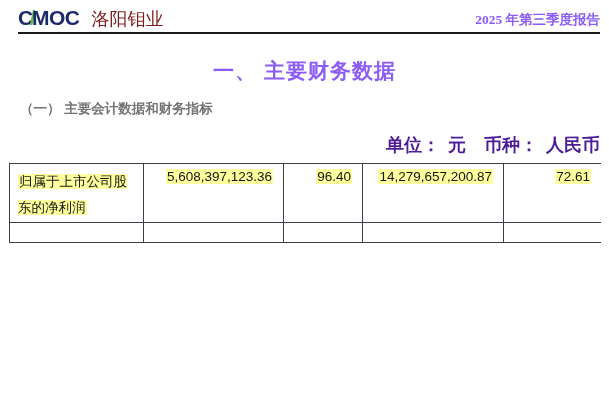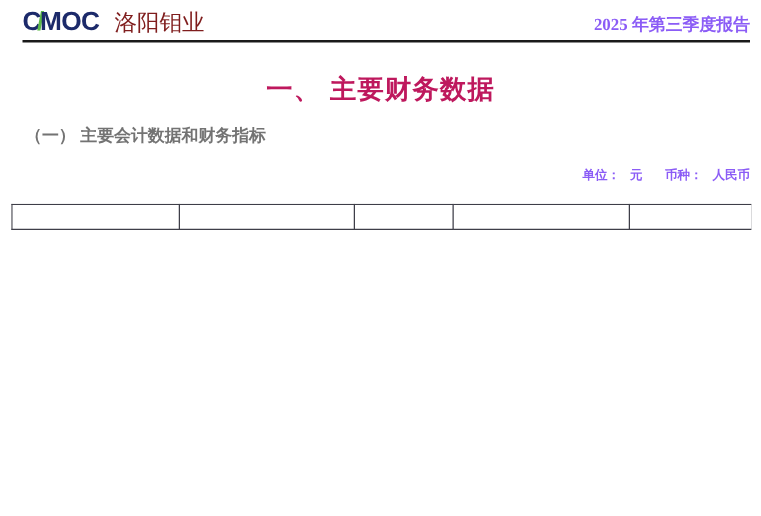--- a/index.html
+++ b/index.html
@@ -15,29 +15,29 @@
   .logo-cn{font-size:18px;font-weight:400;color:#7f1d1d;margin-left:12px;}
   .report-title{
     position:absolute;right:9px;top:11px;
     font-family:"Liberation Serif","DejaVu Serif",serif;
     font-size:13.5px;font-weight:700;color:#8b5cf6;
   }
   .head-rule{position:absolute;left:18px;right:9px;top:32px;border-top:2px solid #1a1a1a;}
   
   .main-title{
     position:absolute;left:0;top:57px;width:100%;text-align:center;
-    font-size:21px;font-weight:700;color:#be185d;letter-spacing:1px;
+    font-size:21px;font-weight:700;color:#8b5cf6;letter-spacing:1px;
   }
   .sub-title{
     position:absolute;left:20px;top:100px;
     font-size:13.5px;font-weight:700;color:#737373;
   }
   .units-line{
     position:absolute;right:9px;top:133px;text-align:center;
-    font-size:10px;font-weight:700;color:#8b5cf6;
+    font-size:18px;font-weight:700;color:#4c1d95;
   }
   .units-line .val{margin-left:8px;}
   .units-line .gap{margin-left:18px;}
   
   .table-wrap{position:absolute;left:9px;top:163px;width:592px;height:250px;overflow:hidden;}
   table{border-collapse:collapse;table-layout:fixed;width:592px;}
   col.c1{width:134px;} col.c2{width:140px;} col.c3{width:79px;}
   col.c4{width:141px;} col.c5{width:98px;}
   th,td{border:1px solid #3e3e48;font-size:13.5px;box-sizing:border-box;}
   th{
@@ -73,20 +73,27 @@
 <div class="table-wrap">
 <table>
   <colgroup>
         <col class="c1">
         <col class="c2">
         <col class="c3">
         <col class="c4">
         <col class="c5">
       </colgroup>
   <tbody>
+  <tr class="r3">
+    <td class="item"><span class="hl">归属于上市公司股东的净利润</span></td>
+    <td class="num"><span class="hl">5,608,397,123.36</span></td>
+    <td class="num"><span class="hl">96.40</span></td>
+    <td class="num"><span class="hl">14,279,657,200.87</span></td>
+    <td class="num"><span class="hl">72.61</span></td>
+  </tr>
   <tr class="r4">
     <td></td>
           <td></td>
           <td></td>
           <td></td>
           <td></td>
   </tr>
 </tbody>
     </table>
 </div>

